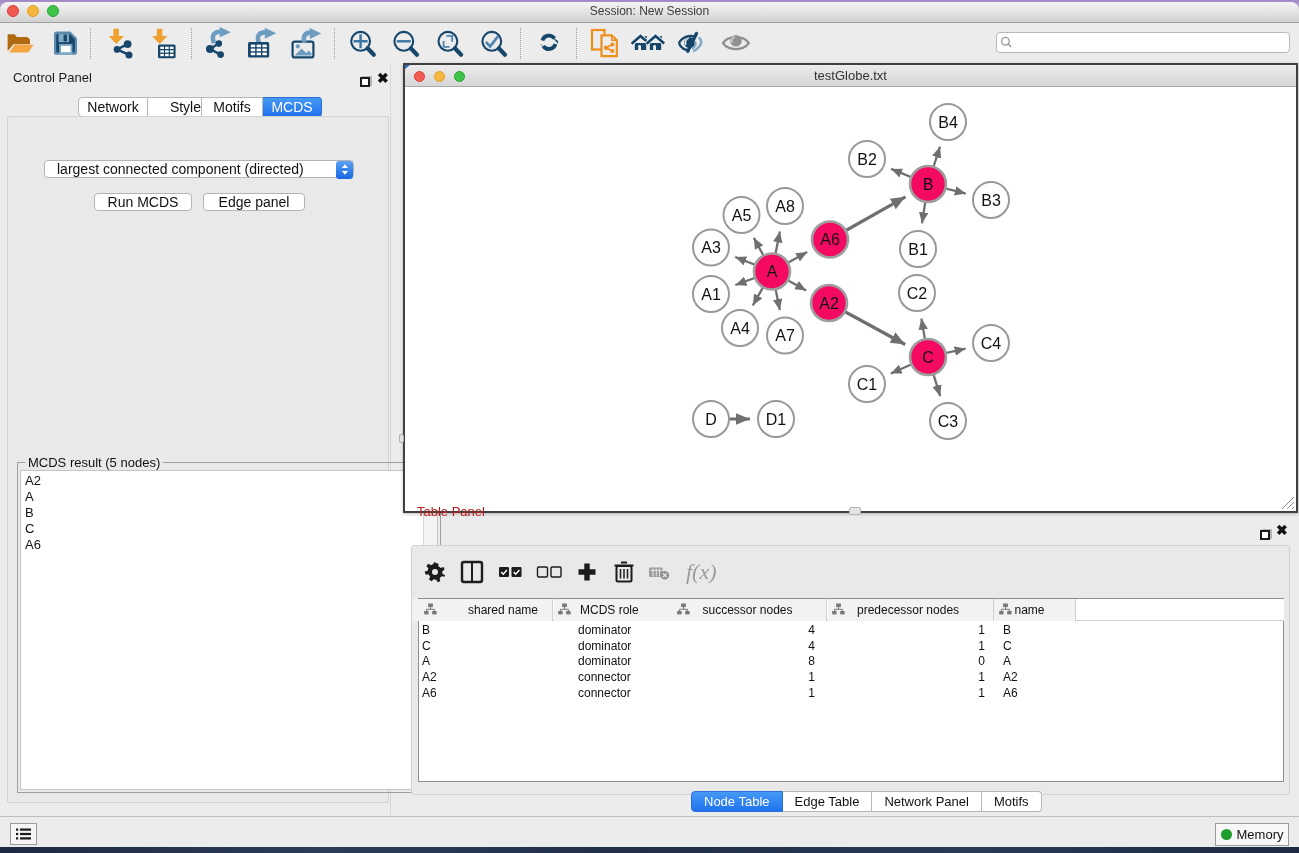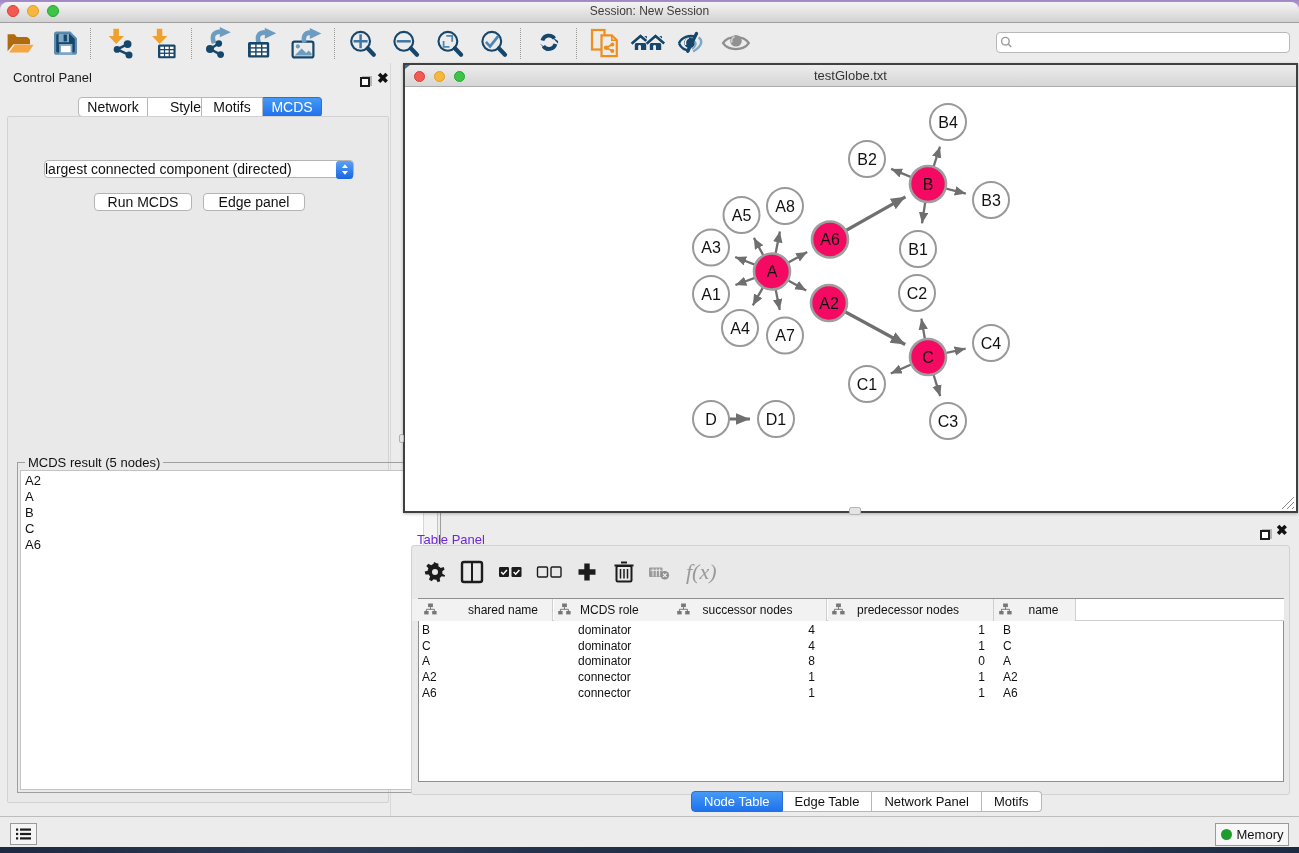--- a/index.html
+++ b/index.html
@@ -38,41 +38,41 @@
 .cp-tab { float:left; height:20px; line-height:19px; background:#fff; text-align:center;
   border:1px solid #b7b7b7; border-left:none; font-size:14px; color:#111; }
 .cp-tab:first-child { border-left:1px solid #b7b7b7; border-radius:4px 0 0 4px; }
 .cp-tab:last-child { border-radius:0 4px 4px 0; }
 .cp-tab.sel { background:linear-gradient(#459af6,#1f72ec); color:#fff; border-color:#2a6fd8; }
 
 #cp-body { position:absolute; left:7px; top:116px; width:382px; height:687px;
   background:#e9e9e9; border:1px solid #d2d2d2; border-radius:2px; }
 #opt-label { position:absolute; left:0; top:18px; width:100%; text-align:center; font-size:14px; color:#111; }
 #dropdown { position:absolute; left:36px; top:43px; width:310px; height:18px; background:#fff;
-  border:1px solid #b4b4b4; border-radius:4px; font-size:14px; color:#111; line-height:16px; }
+  border:1px solid #b4b4b4; border-radius:4px; font-size:14px; color:#111; line-height:16px; padding-left:12px; }
 #dd-btn { position:absolute; right:0px; top:0px; width:17px; height:18px; border-radius:3px;
   background:linear-gradient(#5ca1f7,#1766e0); }
 .btn { position:absolute; height:18px; background:#fff; border:1px solid #b4b4b4; border-radius:4px;
   font-size:14px; color:#111; text-align:center; line-height:17px; }
 
 #mcds-group { position:absolute; left:9px; top:345px; width:424px; height:331px; border:1px solid #9f9f9f; }
 #mcds-legend { position:absolute; left:7px; top:-8px; background:#e9e9e9; padding:0 3px; font-size:13px; color:#111;}
 #mcds-list { position:absolute; left:2px; top:7px; right:2px; bottom:2px; background:#fff;
   border:1px solid #c4c4c4; font-size:13px; color:#111; padding:2px 0 0 4px; line-height:16px; }
 #mcds-scroll { position:absolute; right:0px; top:0px; width:14px; height:100%; background:#f4f4f4; border-left:1px solid #d8d8d8;}
 
 
 #gwin { left:403px; top:63px; width:895px; height:450px; background:#fff;
   border:2px solid #404040; box-shadow:0 1px 3px rgba(0,0,0,0.25); }
 #gwin-title { position:absolute; left:0; top:0; width:100%; height:22px;
   background:linear-gradient(#ececec,#d6d6d6); border-bottom:1px solid #ababab; }
 #gwin-title .title { width:100%; text-align:center; font-size:13px; color:#333; line-height:21px; }
 
 
-#tp-title { position:absolute; left:417px; top:532px; font-size:13px; color:#6d28d9;text-align:right; }
+#tp-title { position:absolute; left:417px; top:504px; font-size:13px; color:#b91c1c;text-align:right; }
 #tp-body { left:411px; top:545px; width:879px; height:250px; background:#e9e9e9;
   border:1px solid #d2d2d2; border-radius:3px; }
 #tp-table { position:absolute; left:6px; top:52px; width:866px; height:184px; background:#fff; border:1px solid #8f8f8f; }
 .th { position:absolute; top:0; height:22px; background:#f2f2f2; border-right:1px solid #cfcfcf;
   font-size:12px; color:#111; text-align:center; line-height:22px; }
 .td { position:absolute; font-size:12px; color:#111; height:16px; line-height:16px; }
 
 .tp-tabs { position:absolute; left:671px; top:791px; height:21px; }
 .tp-tab { float:left; height:21px; line-height:20px; padding:0 12px; background:#fff;
   border:1px solid #b7b7b7; border-left:none; font-size:13px; color:#111; }
@@ -384,21 +384,21 @@
 <div class="abs" style="left:857px; top:599px; font-size:12px; color:#111; line-height:22px;">predecessor nodes</div>
 <svg class="abs" style="left:832px; top:603px;" width="13" height="13" viewBox="0 0 13 13">
     <g fill="#777">
       <rect x="4.1" y="0.5" width="4.8" height="3.6"></rect>
       <rect x="0.2" y="8" width="4.4" height="3.4"></rect>
       <rect x="8.2" y="8" width="4.4" height="3.4"></rect>
     </g>
     <path d="M6.5,4.2 V6.3 M2.4,8 V6.3 H10.4 V8" stroke="#777" fill="none" stroke-width="1"></path>
   </svg>
 <div class="th abs" style="left:994px; top:599px; width:82px;"></div>
-<div class="abs" style="left:1014.5px; top:599px; font-size:12px; color:#111; line-height:22px;margin-left:14px;">name</div>
+<div class="abs" style="left:1014.5px; top:599px; font-size:12px; color:#111; line-height:22px;">name</div>
 <svg class="abs" style="left:999px; top:603px;" width="13" height="13" viewBox="0 0 13 13">
     <g fill="#777">
       <rect x="4.1" y="0.5" width="4.8" height="3.6"></rect>
       <rect x="0.2" y="8" width="4.4" height="3.4"></rect>
       <rect x="8.2" y="8" width="4.4" height="3.4"></rect>
     </g>
     <path d="M6.5,4.2 V6.3 M2.4,8 V6.3 H10.4 V8" stroke="#777" fill="none" stroke-width="1"></path>
   </svg>
 <div class="td abs" style="left:422px; top:622px;">B</div>
 <div class="td abs" style="left:578px; top:622px;">dominator</div>

